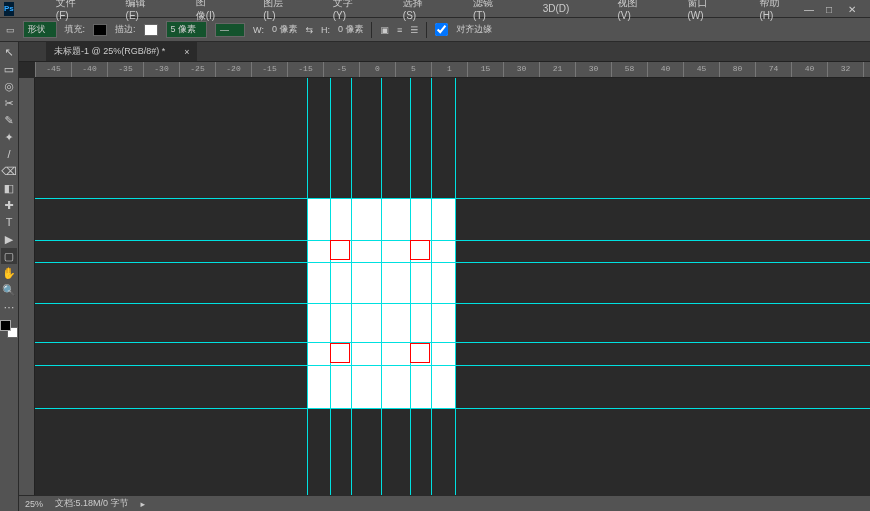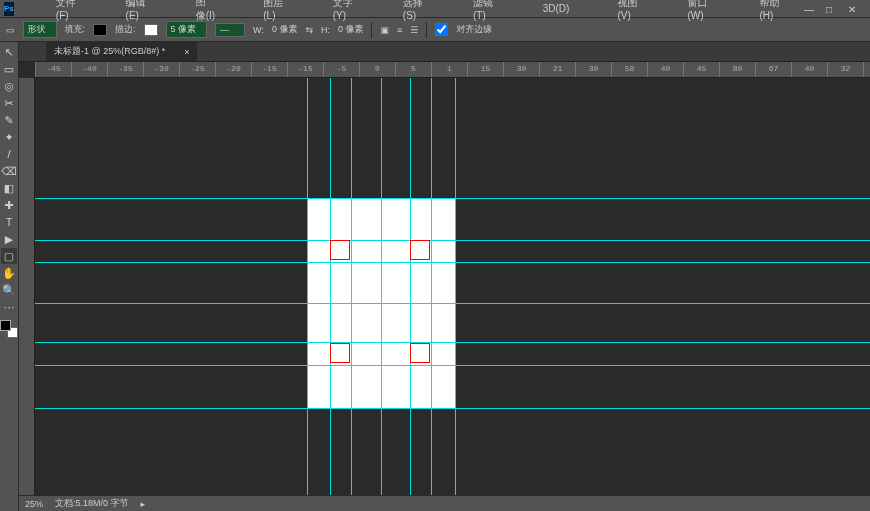--- a/index.html
+++ b/index.html
@@ -126,21 +126,21 @@
         <span>5</span>
         <span>1</span>
         <span>15</span>
         <span>30</span>
         <span>21</span>
         <span>30</span>
         <span>58</span>
         <span>40</span>
         <span>45</span>
         <span>80</span>
-        <span>67</span>
+        <span>74</span>
         <span>40</span>
         <span>32</span>
         <span>70</span>
       </div>
     <div class="canvas-row">
       <div class="ruler-v"></div>
       <div class="canvas-wrap">
         <div class="white-doc"></div>
         <div class="guide-v" style="left:272px"></div>
         <div class="guide-v" style="left:295px"></div>

